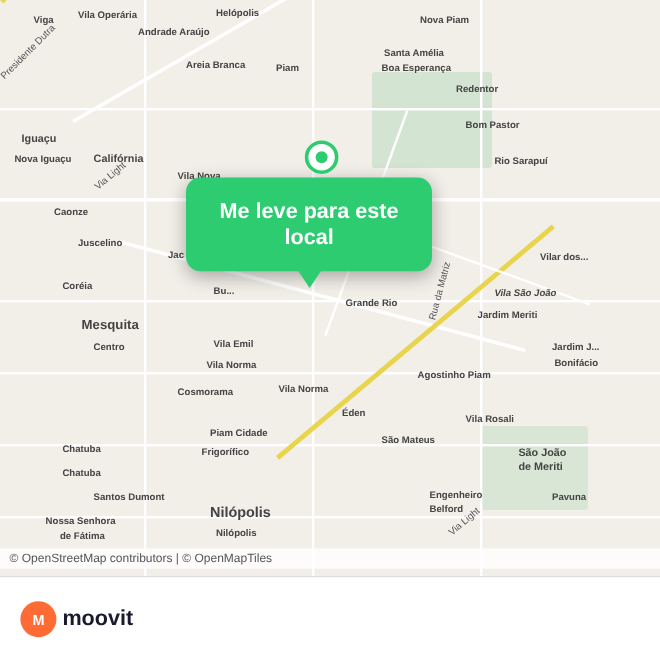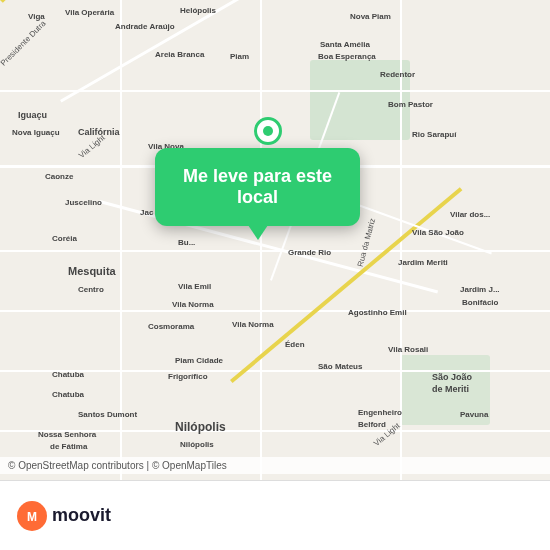--- a/index.html
+++ b/index.html
@@ -210,32 +210,32 @@
       <div class="area-label" style="top: 70px; left: 380px; font-size: 8px;">Redentor</div>
       <div class="area-label" style="top: 127px; left: 78px; font-size: 9px;">Califórnia</div>
       <div class="area-label" style="top: 110px; left: 18px; font-size: 9px;">Iguaçu</div>
       <div class="area-label" style="top: 128px; left: 12px; font-size: 8px;">Nova Iguaçu</div>
       <div class="area-label" style="top: 142px; left: 148px; font-size: 8px;">Vila Nova</div>
       <div class="area-label" style="top: 100px; left: 388px; font-size: 8px;">Bom Pastor</div>
       <div class="area-label" style="top: 130px; left: 412px; font-size: 8px;">Rio Sarapuí</div>
       <div class="area-label" style="top: 172px; left: 45px; font-size: 8px;">Caonze</div>
       <div class="area-label" style="top: 198px; left: 65px; font-size: 8px;">Juscelino</div>
       <div class="area-label" style="top: 208px; left: 140px; font-size: 8px;">Jac</div>
-      <div class="area-label" style="top: 228px; left: 412px; font-size: 8px;">Vila São João</div>
+      <div class="area-label" style="top: 240px; left: 412px; font-size: 8px; font-style: italic;">Vila São João</div>
       <div class="area-label" style="top: 210px; left: 450px; font-size: 8px;">Vilar dos...</div>
       <div class="area-label" style="top: 234px; left: 52px; font-size: 8px;">Coréia</div>
       <div class="area-label" style="top: 238px; left: 178px; font-size: 8px;">Bu...</div>
       <div class="area-label" style="top: 248px; left: 288px; font-size: 8px;">Grande Rio</div>
       <div class="area-label" style="top: 258px; left: 398px; font-size: 8px; text-align: center;">Jardim Meriti</div>
       <div class="area-label" style="top: 265px; left: 68px; font-size: 11px;">Mesquita</div>
       <div class="area-label" style="top: 285px; left: 78px; font-size: 8px;">Centro</div>
       <div class="area-label" style="top: 282px; left: 178px; font-size: 8px;">Vila Emil</div>
       <div class="area-label" style="top: 300px; left: 172px; font-size: 8px;">Vila Norma</div>
       <div class="area-label" style="top: 320px; left: 232px; font-size: 8px;">Vila Norma</div>
-      <div class="area-label" style="top: 308px; left: 348px; font-size: 8px;">Agostinho Emil</div>
+      <div class="area-label" style="top: 308px; left: 348px; font-size: 8px;">Agostinho Piam</div>
       <div class="area-label" style="top: 285px; left: 460px; font-size: 8px;">Jardim J...</div>
       <div class="area-label" style="top: 298px; left: 462px; font-size: 8px;">Bonifácio</div>
       <div class="area-label" style="top: 322px; left: 148px; font-size: 8px;">Cosmorama</div>
       <div class="area-label" style="top: 340px; left: 285px; font-size: 8px;">Éden</div>
       <div class="area-label" style="top: 345px; left: 388px; font-size: 8px;">Vila Rosali</div>
       <div class="area-label" style="top: 356px; left: 175px; font-size: 8px;">Piam Cidade</div>
       <div class="area-label" style="top: 372px; left: 168px; font-size: 8px;">Frigorífico</div>
       <div class="area-label" style="top: 362px; left: 318px; font-size: 8px;">São Mateus</div>
       <div class="area-label" style="top: 370px; left: 52px; font-size: 8px;">Chatuba</div>
       <div class="area-label" style="top: 390px; left: 52px; font-size: 8px;">Chatuba</div>

